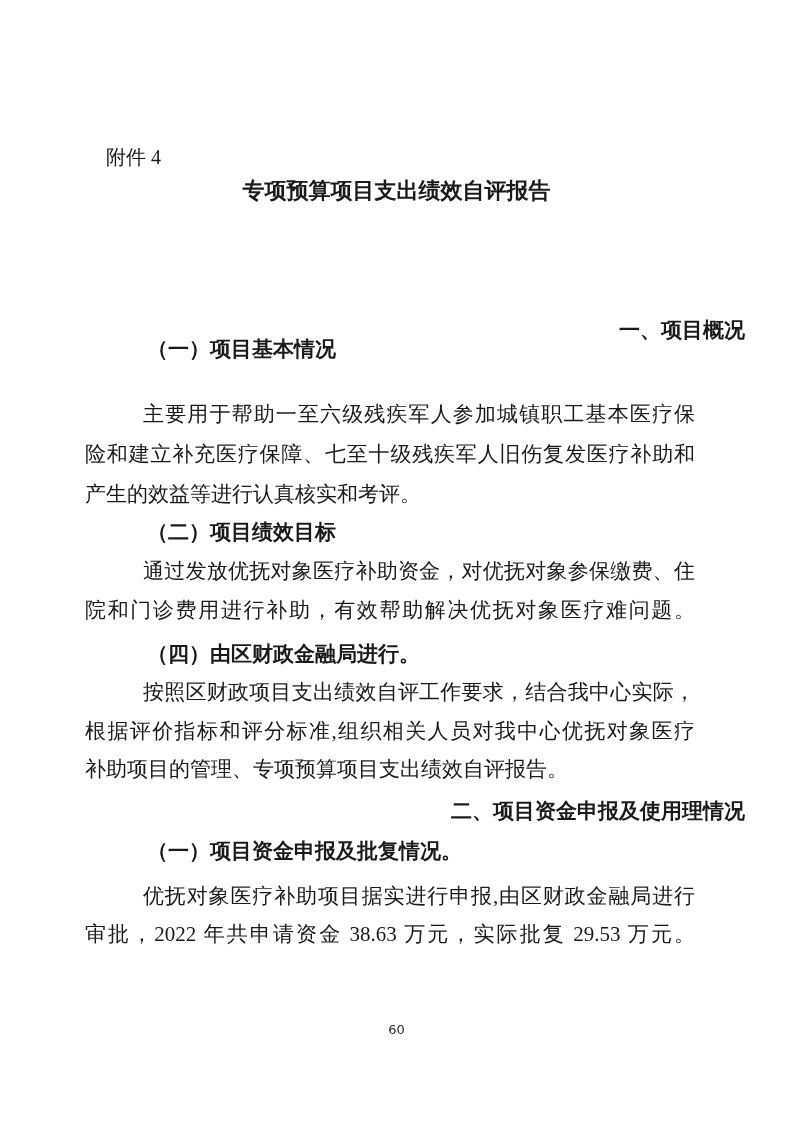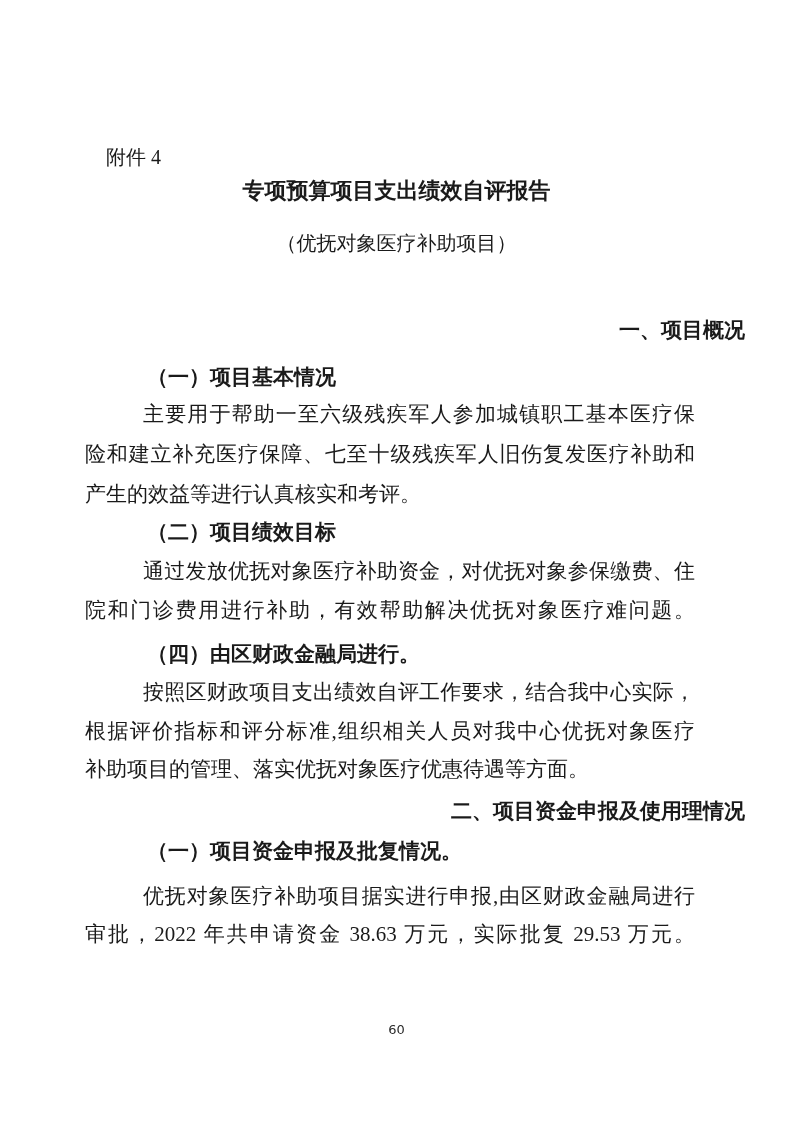--- a/index.html
+++ b/index.html
@@ -75,45 +75,44 @@
 </style>
 </head>
 <body>
 
 <div class="page">
 
   <div class="ln attach" style="top:142px">附件 4</div>
 
   <div class="ln title-ln" style="top:176px">专项预算项目支出绩效自评报告</div>
 
-  <div class="ln subtitle-ln" style="top:228px">（优抚对象医疗补助项目）</div>
 
   <div class="ln h1" style="top:315px">一、项目概况</div>
 
-  <div class="ln h2" style="top:362px">（一）项目基本情况</div>
+  <div class="ln h2" style="top:334px">（一）项目基本情况</div>
 
   <div class="ln pf" style="top:399px">主要用于帮助一至六级残疾军人参加城镇职工基本医疗保</div>
 
   <div class="ln pj" style="top:439px">险和建立补充医疗保障、七至十级残疾军人旧伤复发医疗补助和</div>
 
   <div class="ln pl" style="top:479px">产生的效益等进行认真核实和考评。</div>
 
   <div class="ln h2" style="top:517px">（二）项目绩效目标</div>
 
   <div class="ln pf" style="top:556px">通过发放优抚对象医疗补助资金，对优抚对象参保缴费、住</div>
 
   <div class="ln pj" style="top:595px">院和门诊费用进行补助，有效帮助解决优抚对象医疗难问题。</div>
 
   <div class="ln h2" style="top:639px">（四）由区财政金融局进行。</div>
 
   <div class="ln pf" style="top:677px">按照区财政项目支出绩效自评工作要求，结合我中心实际，</div>
 
   <div class="ln pj" style="top:716px">根据评价指标和评分标准,组织相关人员对我中心优抚对象医疗</div>
 
-  <div class="ln pl" style="top:754px">补助项目的管理、落实优抚对象医疗优惠待遇等方面。</div>
+  <div class="ln pl" style="top:754px">补助项目的管理、专项预算项目支出绩效自评报告。</div>
 
   <div class="ln h1" style="top:796px">二、项目资金申报及使用理情况</div>
 
   <div class="ln h2" style="top:836px">（一）项目资金申报及批复情况。</div>
 
   <div class="ln pf" style="top:881px">优抚对象医疗补助项目据实进行申报,由区财政金融局进行</div>
 
   <div class="ln pj" style="top:919px">审批，2022 年共申请资金 38.63 万元，实际批复 29.53 万元。</div>
 
   <div class="ln pgnum" style="top:1022px">60</div>

